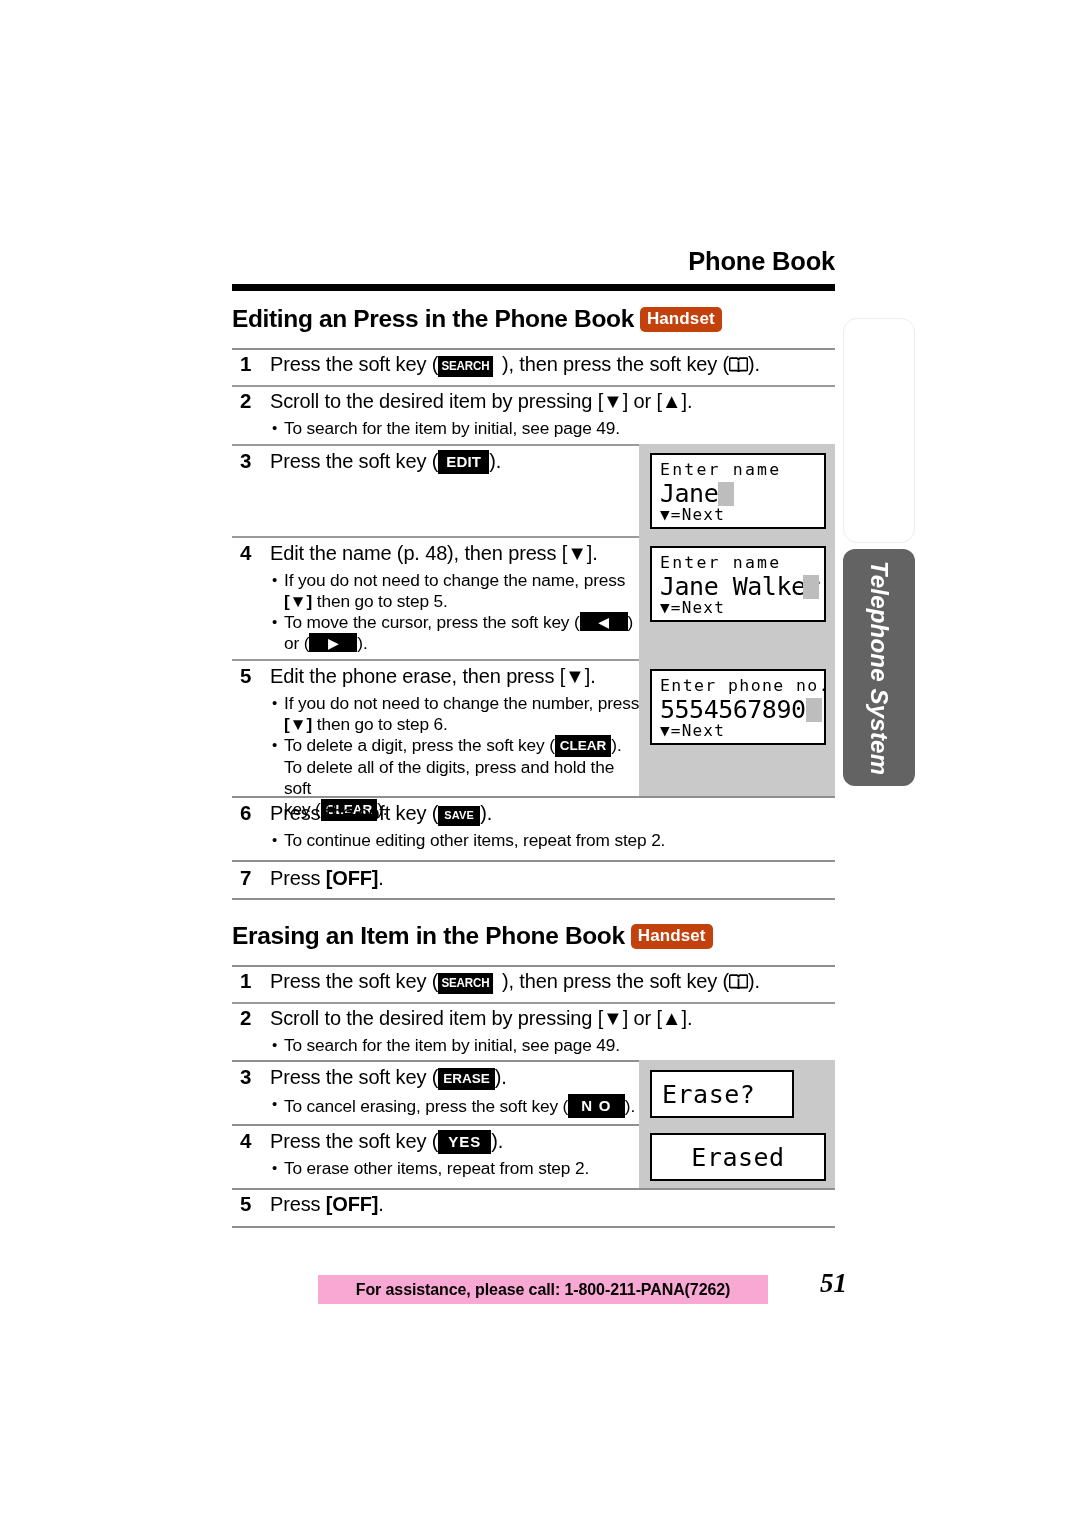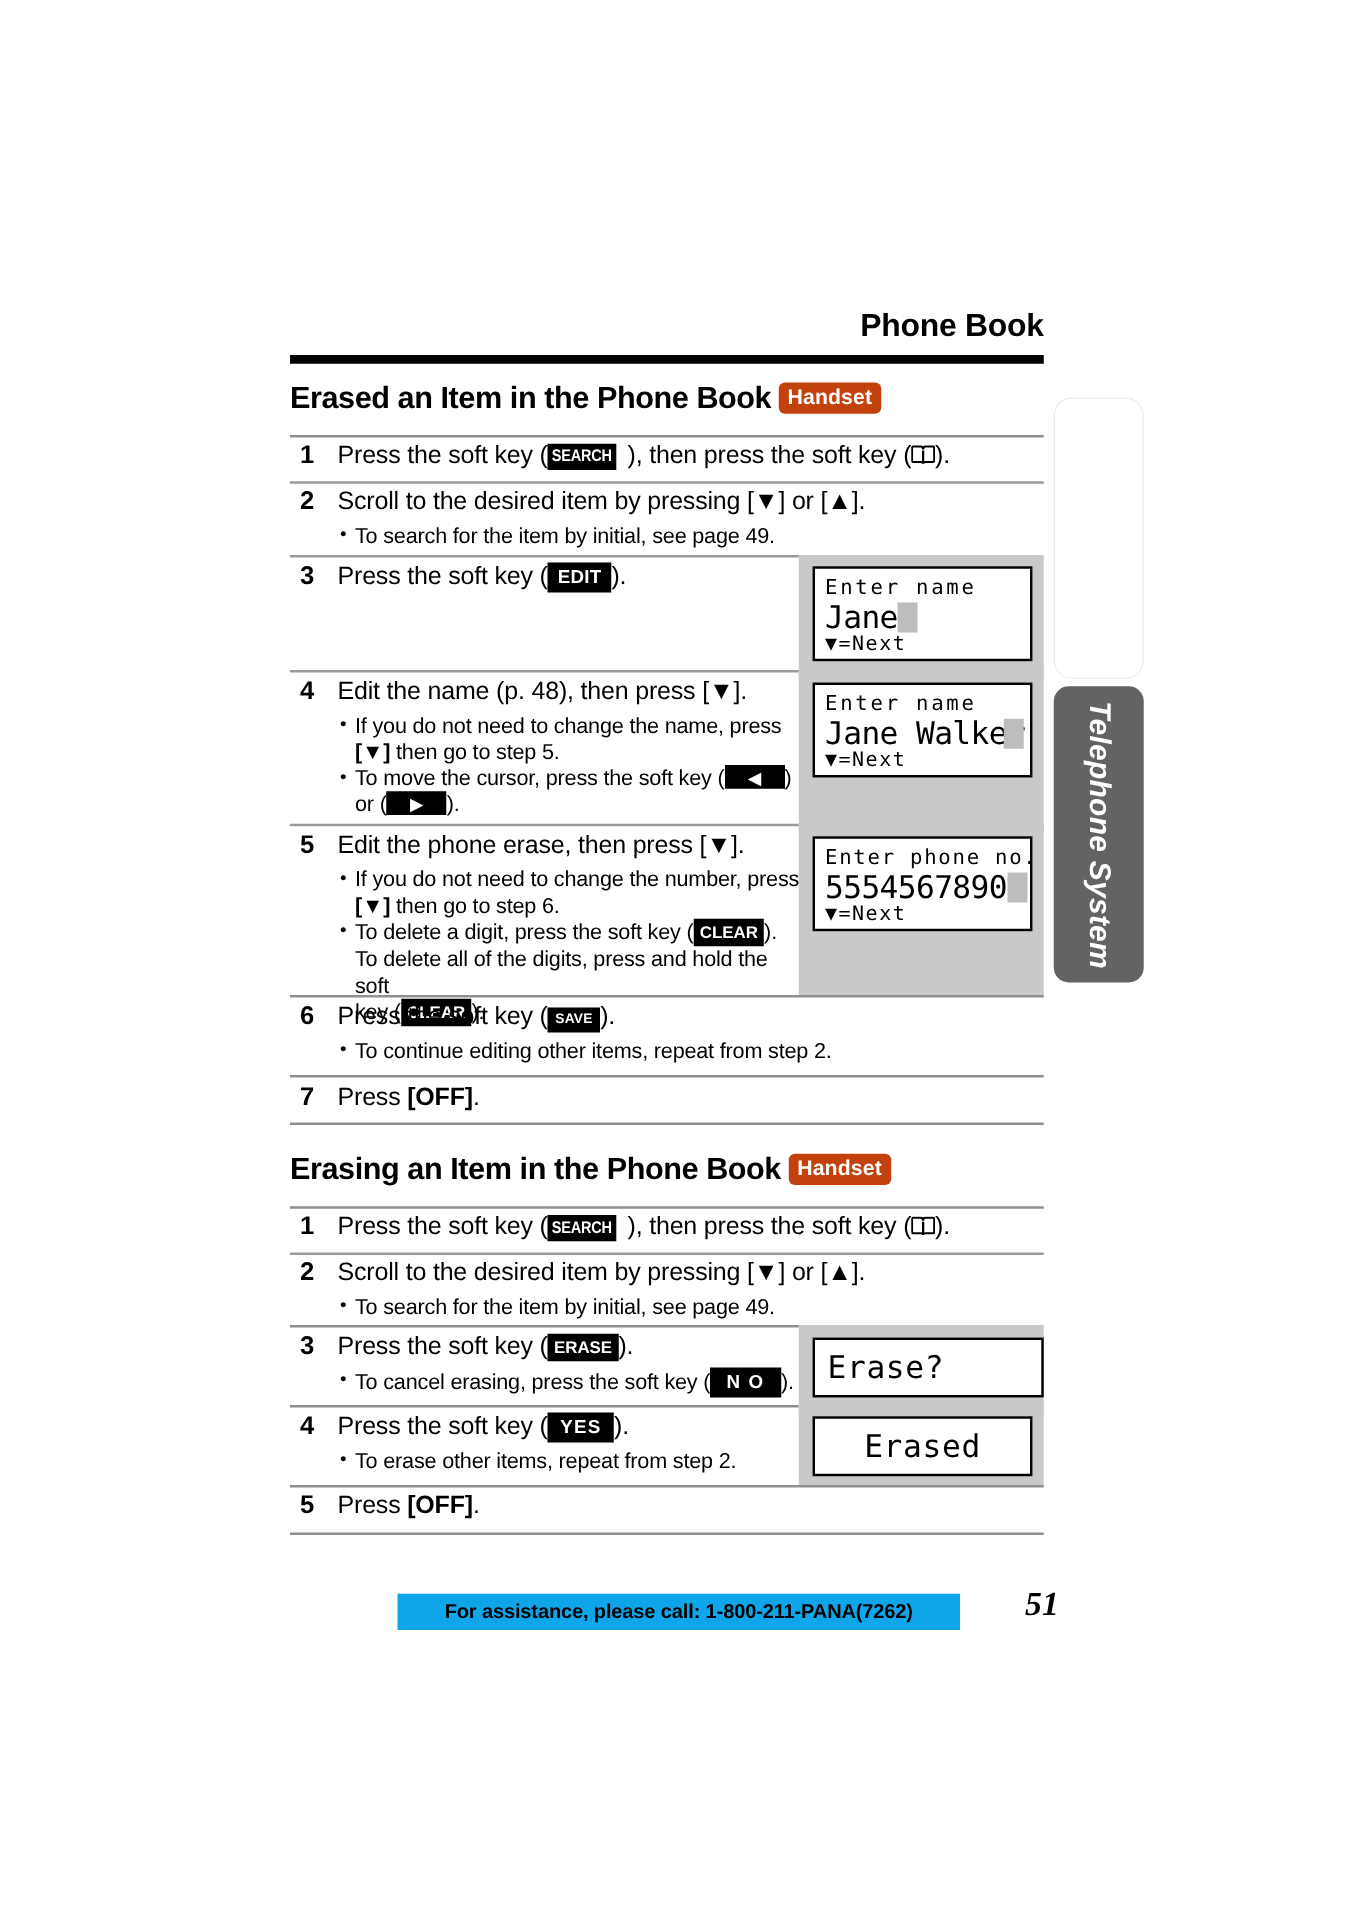--- a/index.html
+++ b/index.html
@@ -292,21 +292,21 @@
     letter-spacing: 0.2px;
   }
 
   
   .footer-band {
     position: absolute;
     left: 318px;
     top: 1275px;
     width: 450px;
     height: 29px;
-    background: #0ea5e9;
+    background: #f9a8d4;
   }
   .footer-band .txt {
     position: absolute;
     left: 0; right: 0;
     top: 50%;
     transform: translateY(-50%);
     text-align: center;
     font-size: 16px;
     font-weight: bold;
     letter-spacing: -0.1px;
@@ -323,21 +323,21 @@
 </style>
 </head>
 <body>
 
 <div class="page">
 
   <div class="running-head">Phone Book</div>
   <div class="head-rule"></div>
 
   <div class="section-heading" style="top:305px;">
-    <span>Erased an Item in the Phone Book</span><span class="badge">Handset</span>
+    <span>Editing an Press in the Phone Book</span><span class="badge">Handset</span>
   </div>
 
   <div class="lcd-col" style="left:639px; top:444px; width:196px; height:352px;"></div>
 
   <div class="rule" style="top:348px;"></div>
   <div class="rule thin" style="top:385px;"></div>
   <div class="rule thin" style="top:444px; width:407px;"></div>
   <div class="rule thin" style="top:536px; width:407px;"></div>
   <div class="rule thin" style="top:536px; left:639px; width:196px; height:6px; background:#c9c9c9;"></div>
   <div class="rule thin" style="top:659px; width:407px;"></div>
@@ -467,21 +467,21 @@
   <div class="step" style="top:1065px;">
     <div class="num">3</div>
     <div class="body">
       <div class="maintext"><span>Press the soft key (</span><span class="softkey sk-erase">ERASE</span><span>).</span></div>
       <ul class="bullets">
         <li>To cancel erasing, press the soft key (<span class="softkey sk-no">N O</span>).</li>
       </ul>
     </div>
   </div>
 
-  <div class="lcd" style="left:650px; top:1070px; width:185px; height:48px;">
+  <div class="lcd" style="left:650px; top:1070px; width:144px; height:48px;">
     <div class="single">Erase?</div>
   </div>
 
   <div class="step" style="top:1129px;">
     <div class="num">4</div>
     <div class="body">
       <div class="maintext"><span>Press the soft key (</span><span class="softkey sk-yes">YES</span><span>).</span></div>
       <ul class="bullets">
         <li>To erase other items, repeat from step 2.</li>
       </ul>

